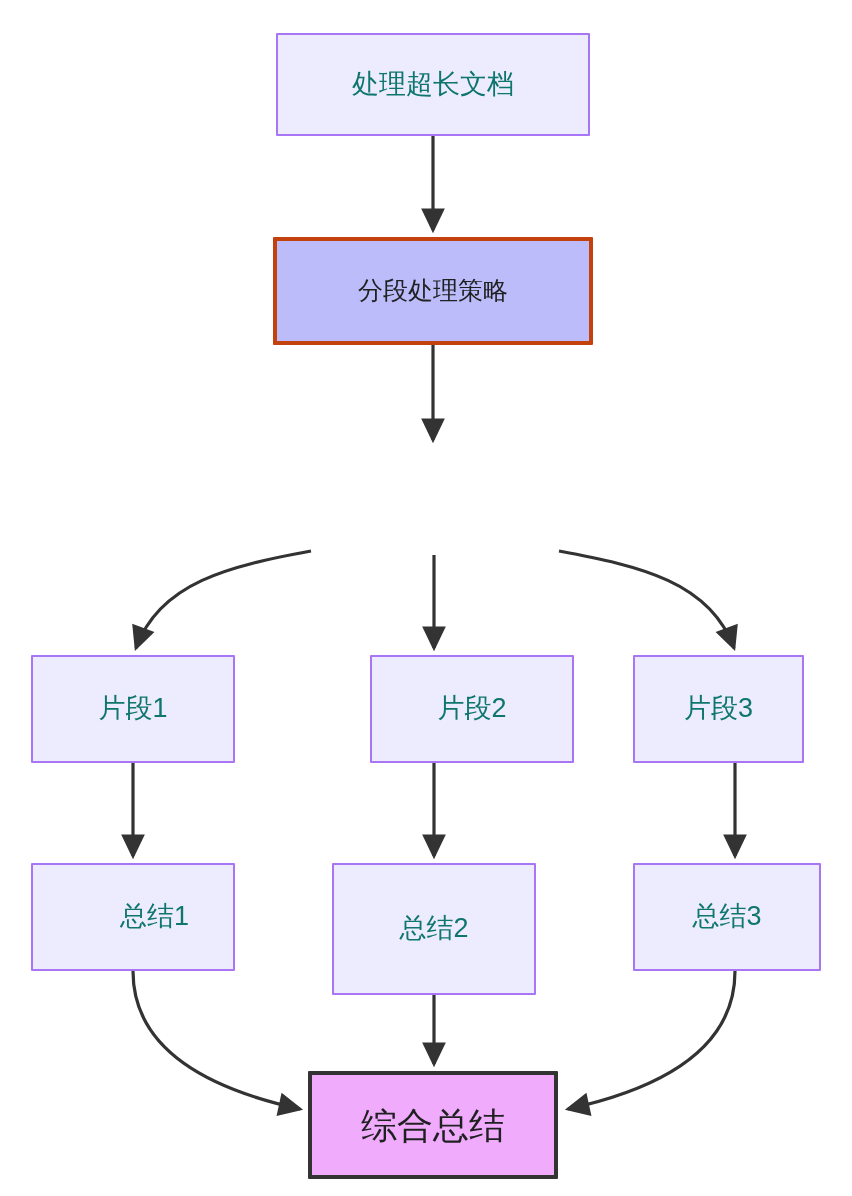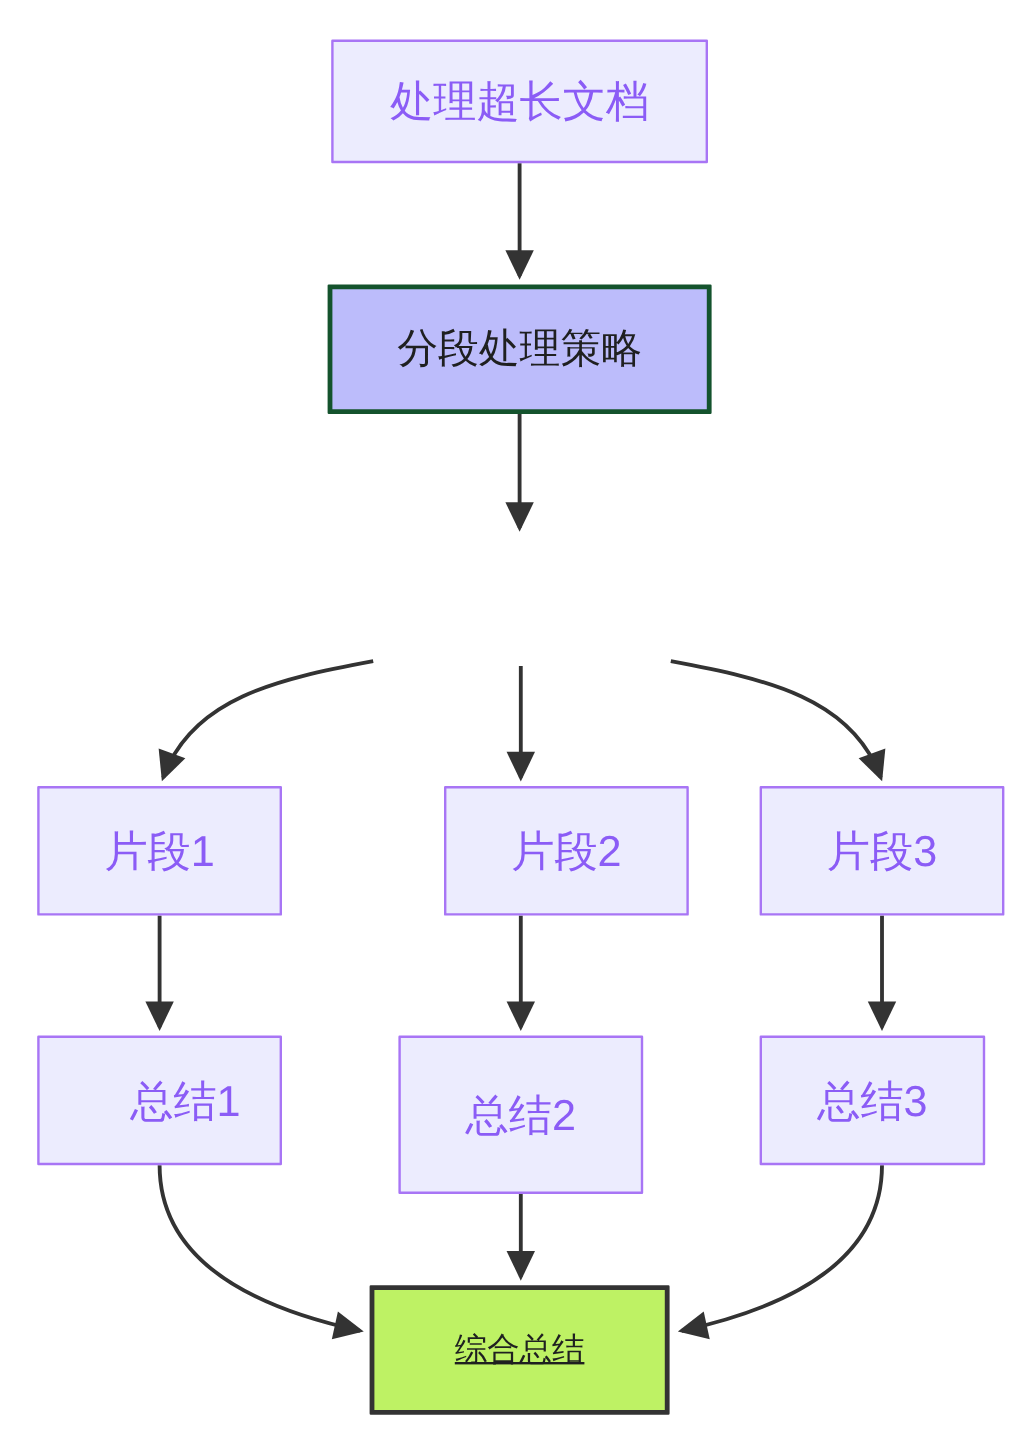--- a/index.html
+++ b/index.html
@@ -27,37 +27,36 @@
     display: flex;
     align-items: center;
     justify-content: center;
     text-align: center;
     line-height: 1.25;
   }
   .node-standard {
     background: #ececfe;
     border: 2px solid #a875f5;
     border-radius: 1px;
-    color: #8b5cf6;
-    font-size: 36px;
+    color: #0f766e;
+    font-size: 27px;
   }
   .node-emphasis {
     background: #bcbcfb;
-    border: 4px solid #14532d;
+    border: 4px solid #c2410c;
     border-radius: 1px;
     color: #1f2020;
-    font-size: 34px;
+    font-size: 25px;
   }
   .node-result {
-    background: #bef264;
+    background: #f0abfc;
     border: 4px solid #333333;
     border-radius: 1px;
     color: #1f2020;
-    font-size: 27px;
-    text-decoration: underline;
+    font-size: 36px;
   }
   .node-label {
     display: block;
     white-space: nowrap;
   }
   .edge-layer {
     position: absolute;
     left: 0;
     top: 0;
     width: 852px;
@@ -110,21 +109,21 @@
 
 
   <div class="node-box node-standard" style="left:31px; top:655px; width:204px; height:108px;justify-content:center;">
     <span class="node-label">片段1</span>
   </div>
 
   <div class="node-box node-standard" style="left:332px; top:655px; width:204px; height:108px;margin-left:38px;">
     <span class="node-label">片段2</span>
   </div>
 
-  <div class="node-box node-standard" style="left:633px; top:655px; width:204px; height:108px;">
+  <div class="node-box node-standard" style="left:633px; top:655px; width:171px; height:108px;">
     <span class="node-label">片段3</span>
   </div>
 
   <div class="node-box node-standard" style="left:31px; top:863px; width:204px; height:108px;padding-left:43px;">
     <span class="node-label">总结1</span>
   </div>
 
   <div class="node-box node-standard" style="left:332px; top:863px; width:204px; height:132px;">
     <span class="node-label">总结2</span>
   </div>

